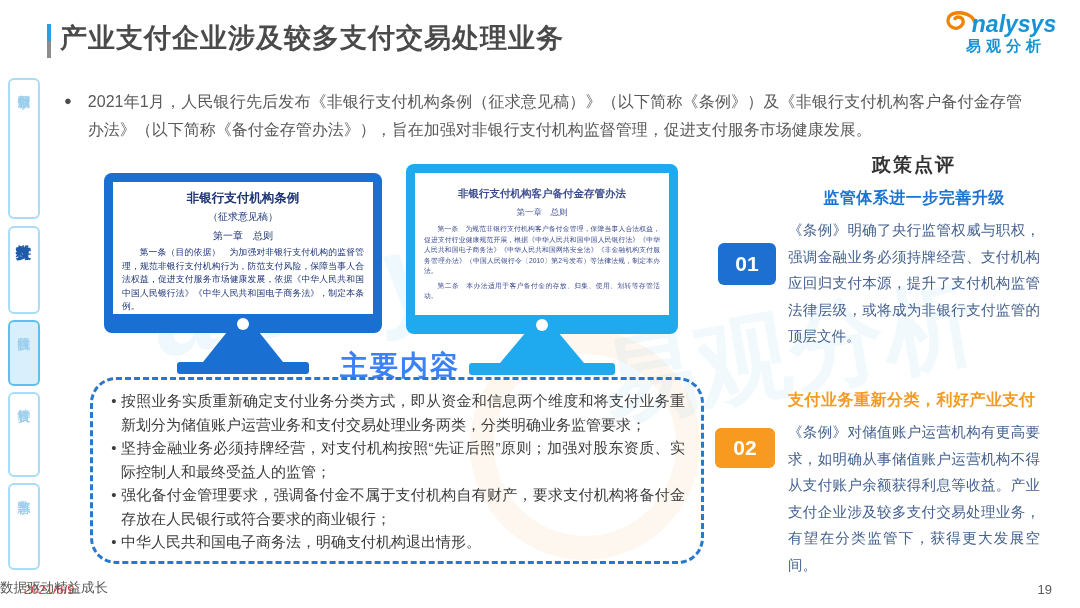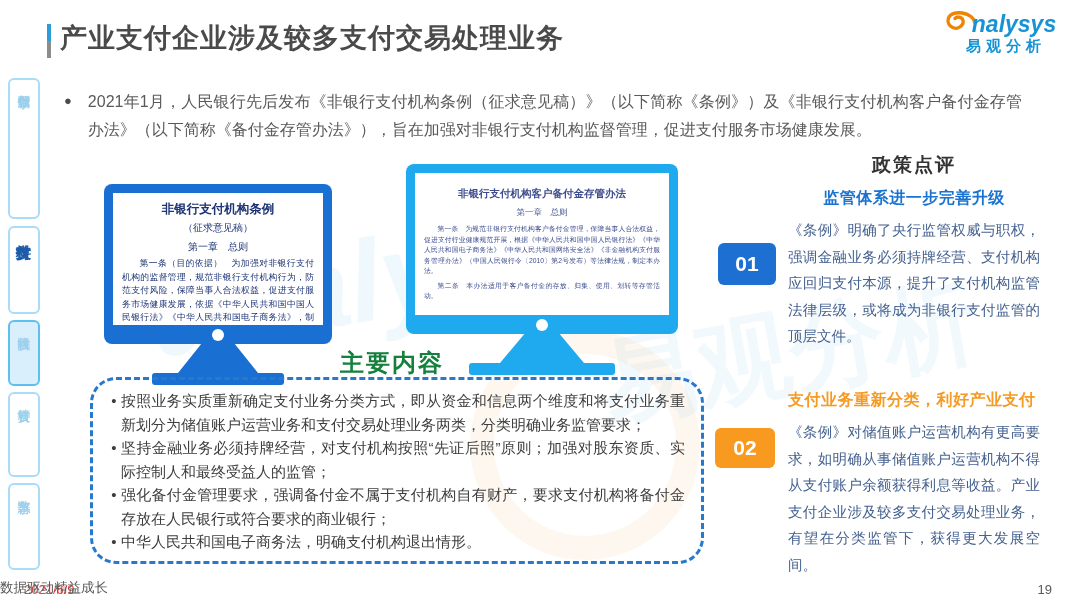--- a/index.html
+++ b/index.html
@@ -42,21 +42,21 @@
   .intro-text { font-size:16px; line-height:27.5px; color:#595959; text-align:justify; }
 
   
   .monitor { position:absolute; }
   .screen { position:relative; border-radius:8px; width:100%; }
   .screen-inner { position:absolute; left:9px; right:9px; top:9px; bottom:19px; background:#fff; overflow:hidden; }
   .cam-dot { position:absolute; bottom:3px; left:50%; transform:translateX(-50%); width:12px; height:12px; background:#fff; border-radius:50%; }
   .stand { margin:-1px auto 0; clip-path:polygon(30% 0, 70% 0, 100% 100%, 0 100%); }
   .base  { margin:0 auto; border-radius:3px; }
 
-  .monitor-left { left:104px; top:184px; width:228px; }
+  .monitor-left { left:104px; top:173px; width:278px; }
   .monitor-left .screen { height:160px; background:#1A6FD3; }
   .monitor-left .stand { width:80px; height:30px; background:#1A6FD3; }
   .monitor-left .base { width:132px; height:12px; background:#1A6FD3; }
 
   .monitor-right { left:406px; top:164px; width:272px; }
   .monitor-right .screen { height:170px; background:#1FAAEF; }
   .monitor-right .stand { width:84px; height:30px; background:#1FAAEF; }
   .monitor-right .base { width:146px; height:12px; background:#1FAAEF; }
 
   .doc { padding:6px 9px; color:#1D3475; }
@@ -65,21 +65,21 @@
   .doc-body { text-align:justify; text-indent:2em; }
   .monitor-left .doc-title { font-size:12.5px; margin-top:2px; }
   .monitor-left .doc-sub { font-size:10px; margin-top:3px; }
   .monitor-left .doc-chapter { font-size:10px; margin:5px 0 3px; }
   .monitor-left .doc-body { font-size:8.8px; line-height:13.5px; }
   .monitor-right .doc { color:#3D4C8F; }
   .monitor-right .doc-title { font-size:10.5px; margin-top:8px; }
   .monitor-right .doc-chapter { font-size:8.5px; margin:6px 0 5px; }
   .monitor-right .doc-body { font-size:6.8px; line-height:10.5px; margin-bottom:4px; }
 
-  .main-label { position:absolute; left:340px; top:347px; font-size:24px; font-weight:bold; color:#15803d; letter-spacing:2px; }
+  .main-label { position:absolute; left:340px; top:347px; font-size:28px; font-weight:bold; color:#3b82f6; letter-spacing:2px; }
 
   
   .dashed-box { position:absolute; left:90px; top:377px; width:614px; height:187px;
     border:3px dashed #2878CC; border-radius:26px; padding:9px 16px 6px 14px; }
   .dashed-box ul { list-style:none; }
   .dashed-box li { display:flex; font-size:15px; line-height:23.5px; color:#3D3D3D; text-align:justify; }
   .dashed-box li .dot { flex:0 0 14px; text-align:center; color:#3D3D3D; }
 
   
   .policy-header { position:absolute; left:788px; top:152px; width:252px; text-align:center;

